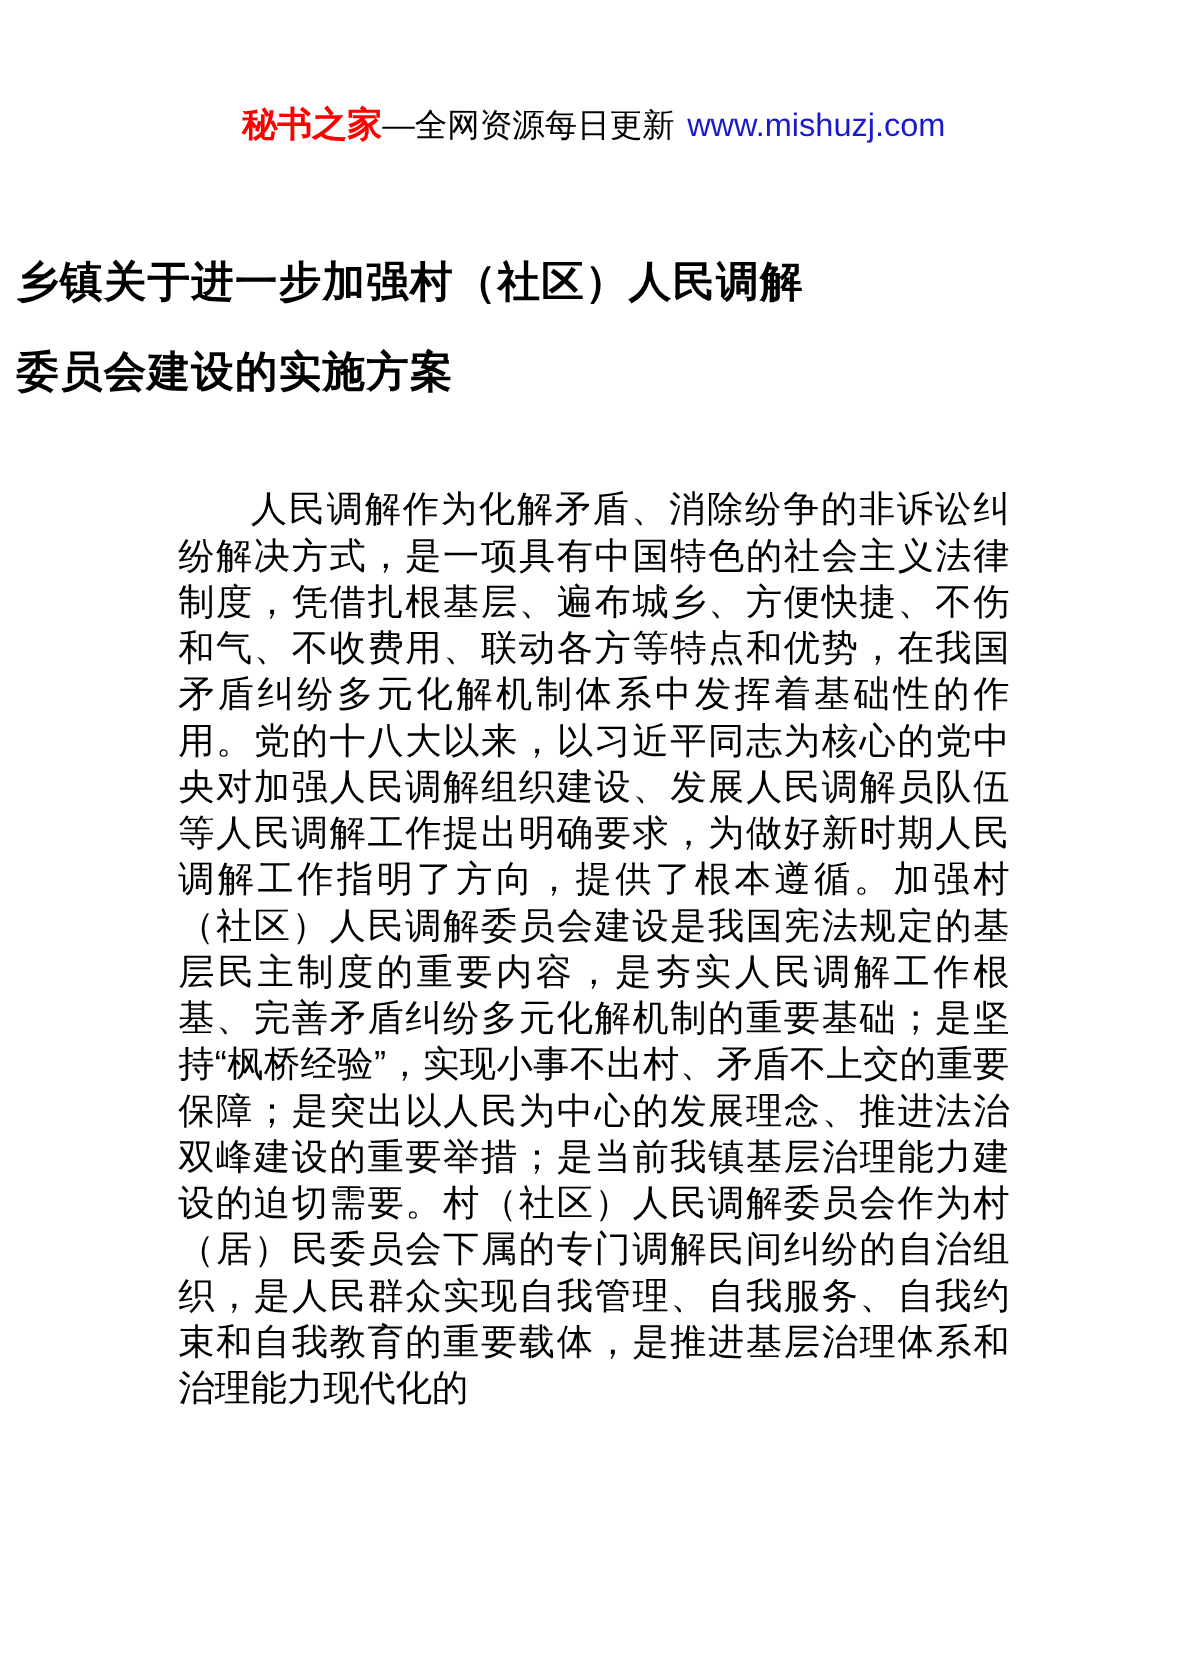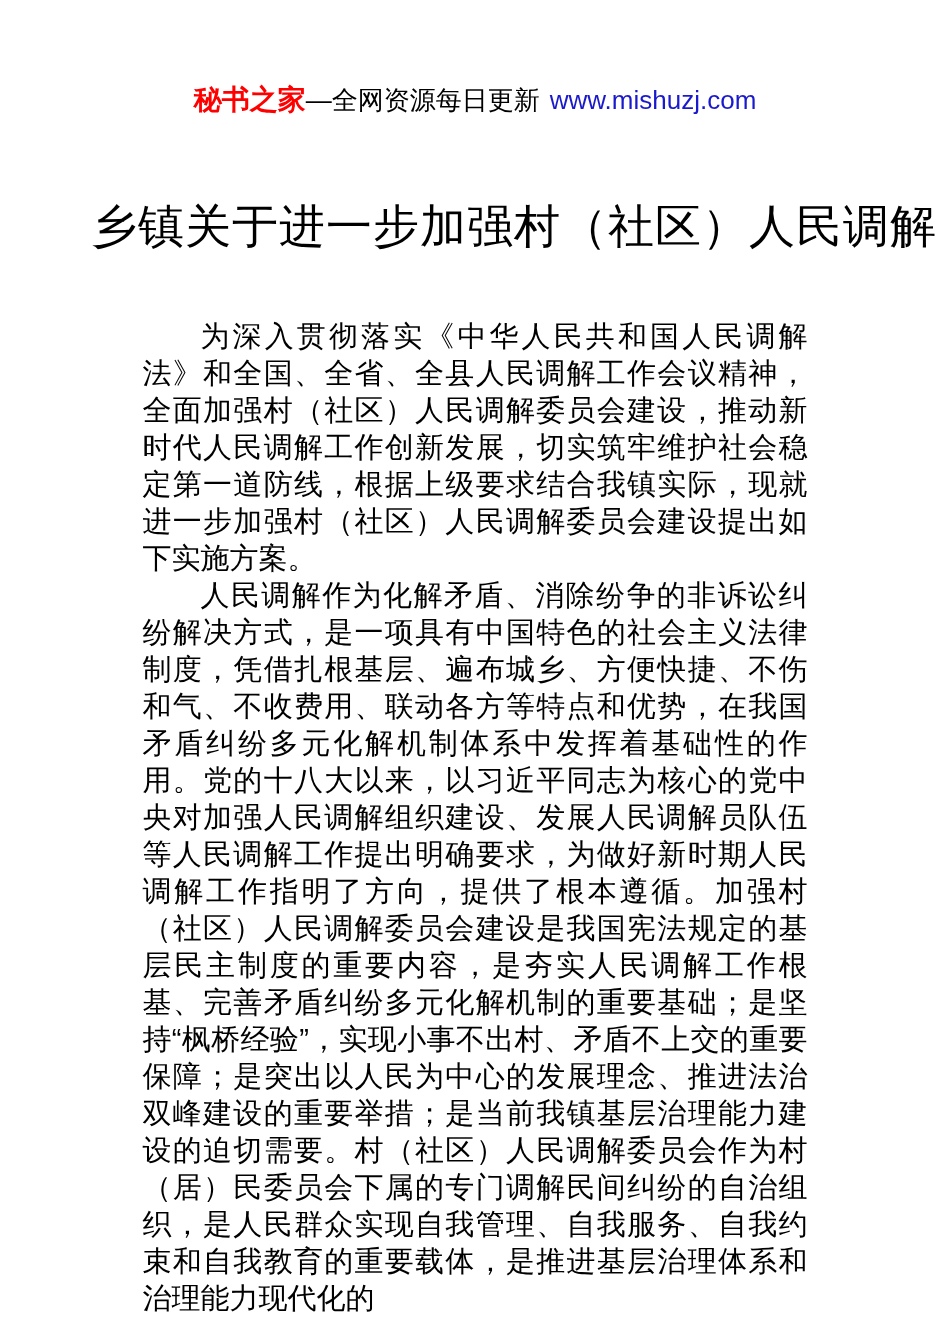--- a/index.html
+++ b/index.html
@@ -32,23 +32,23 @@
   .doc-header .tagline {
     color: #000000;
   }
   .doc-header .site-url {
     color: #1a1acc;
     margin-left: 10px;
     text-decoration: none;
   }
   .doc-title {
     margin-top: 74px;
-    text-align: right;
-    font-size: 46px;
-    font-weight: normal;
+    text-align: left;
+    font-size: 34px;
+    font-weight: bold;
     line-height: 72px;
     letter-spacing: 1px;
   }
   .doc-body {
     width: 665px;
     margin: 56px auto 0 auto;
     font-size: 29px;
     line-height: 37px;
     text-align: justify;
     text-justify: inter-ideograph;
@@ -63,20 +63,20 @@
 <body>
 
 <div class="page">
 
   <div class="doc-header">
     <span class="brand">秘书之家</span><span class="tagline">—全网资源每日更新</span><a class="site-url">www.mishuzj.com</a>
   </div>
 
   <div class="doc-title">
     <div>乡镇关于进一步加强村（社区）人民调解</div>
+    <div>委员会建设的实施方案</div>
   </div>
 
   <div class="doc-body">
-      <p class="para">为深入贯彻落实《中华人民共和国人民调解法》和全国、全省、全县人民调解工作会议精神，全面加强村（社区）人民调解委员会建设，推动新时代人民调解工作创新发展，切实筑牢维护社会稳定第一道防线，根据上级要求结合我镇实际，现就进一步加强村（社区）人民调解委员会建设提出如下实施方案。</p>
       <p class="para">人民调解作为化解矛盾、消除纷争的非诉讼纠纷解决方式，是一项具有中国特色的社会主义法律制度，凭借扎根基层、遍布城乡、方便快捷、不伤和气、不收费用、联动各方等特点和优势，在我国矛盾纠纷多元化解机制体系中发挥着基础性的作用。党的十八大以来，以习近平同志为核心的党中央对加强人民调解组织建设、发展人民调解员队伍等人民调解工作提出明确要求，为做好新时期人民调解工作指明了方向，提供了根本遵循。加强村（社区）人民调解委员会建设是我国宪法规定的基层民主制度的重要内容，是夯实人民调解工作根基、完善矛盾纠纷多元化解机制的重要基础；是坚持“枫桥经验”，实现小事不出村、矛盾不上交的重要保障；是突出以人民为中心的发展理念、推进法治双峰建设的重要举措；是当前我镇基层治理能力建设的迫切需要。村（社区）人民调解委员会作为村（居）民委员会下属的专门调解民间纠纷的自治组织，是人民群众实现自我管理、自我服务、自我约束和自我教育的重要载体，是推进基层治理体系和治理能力现代化的</p>
     </div>
 
 </div>
 
 </body></html>

